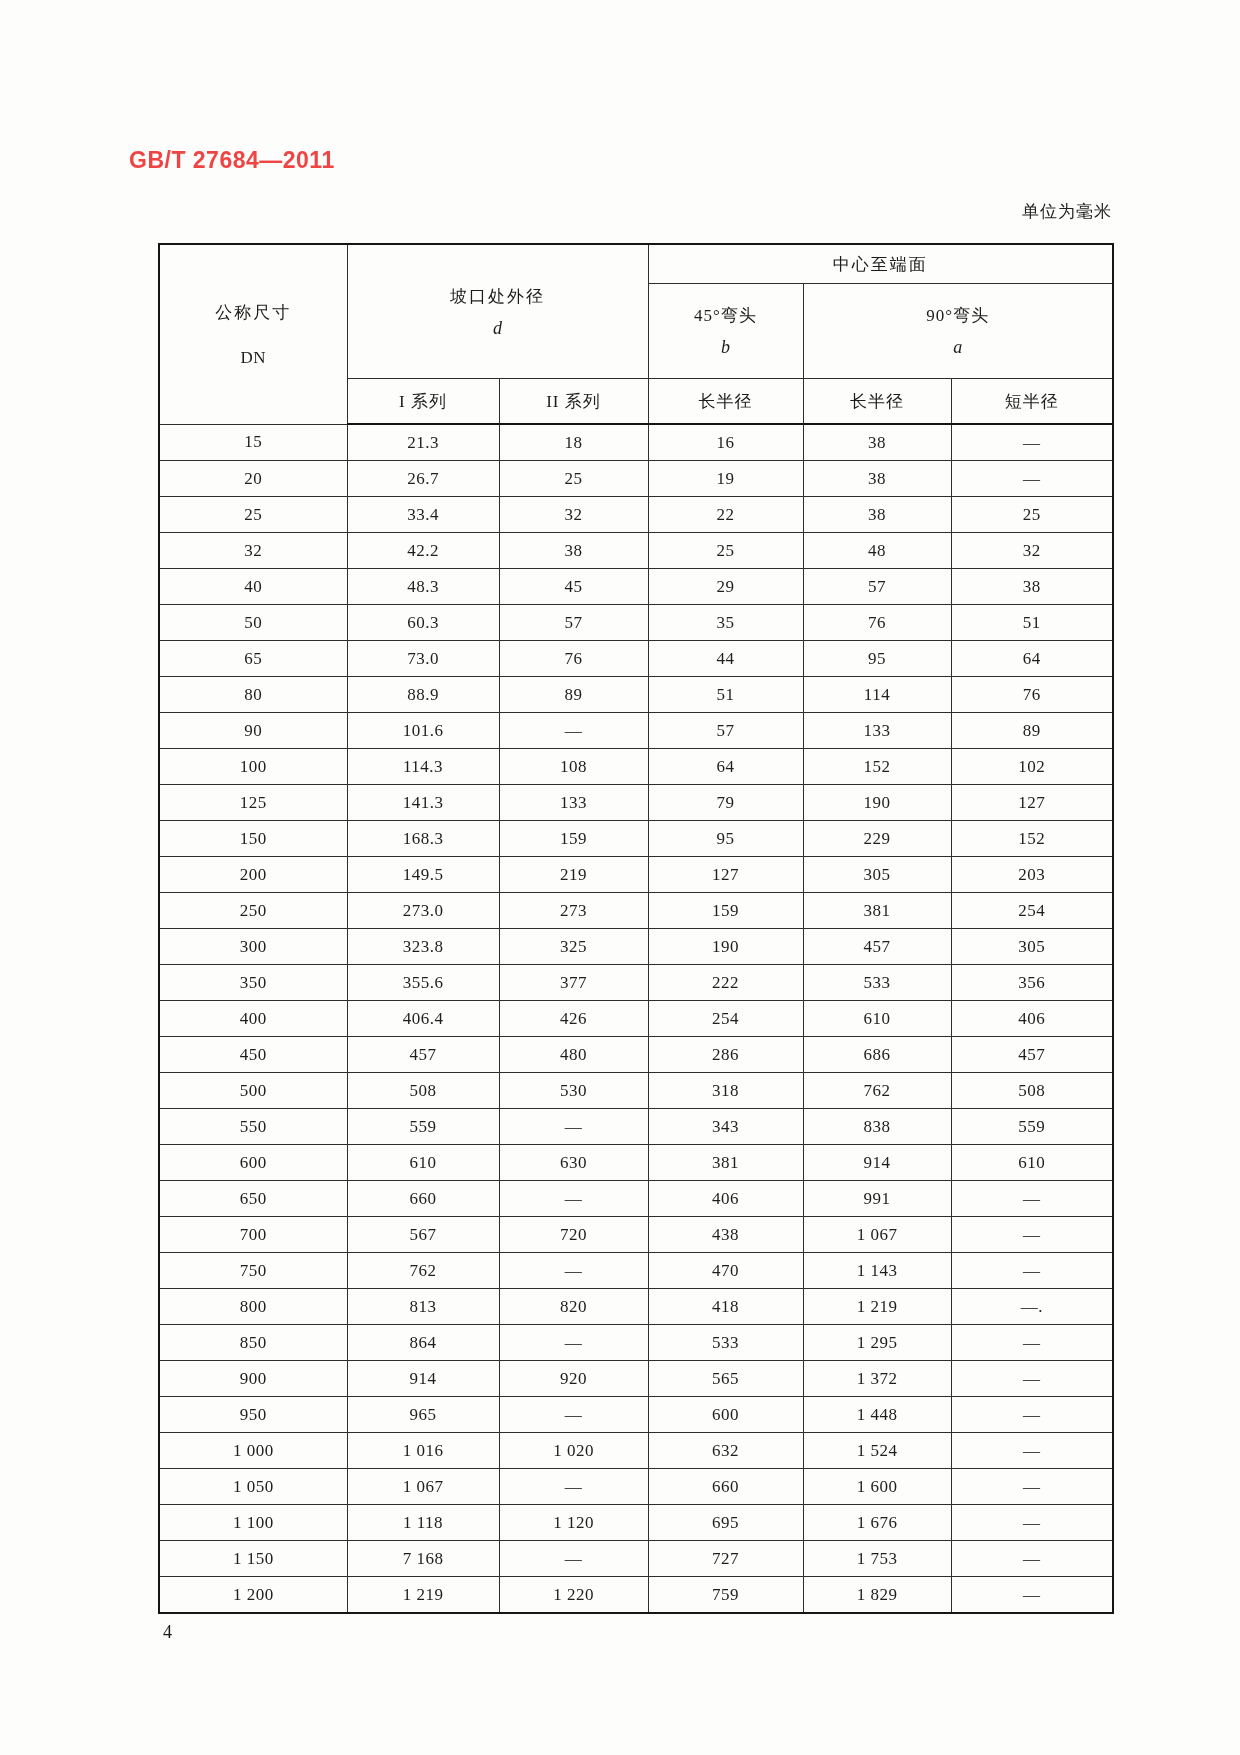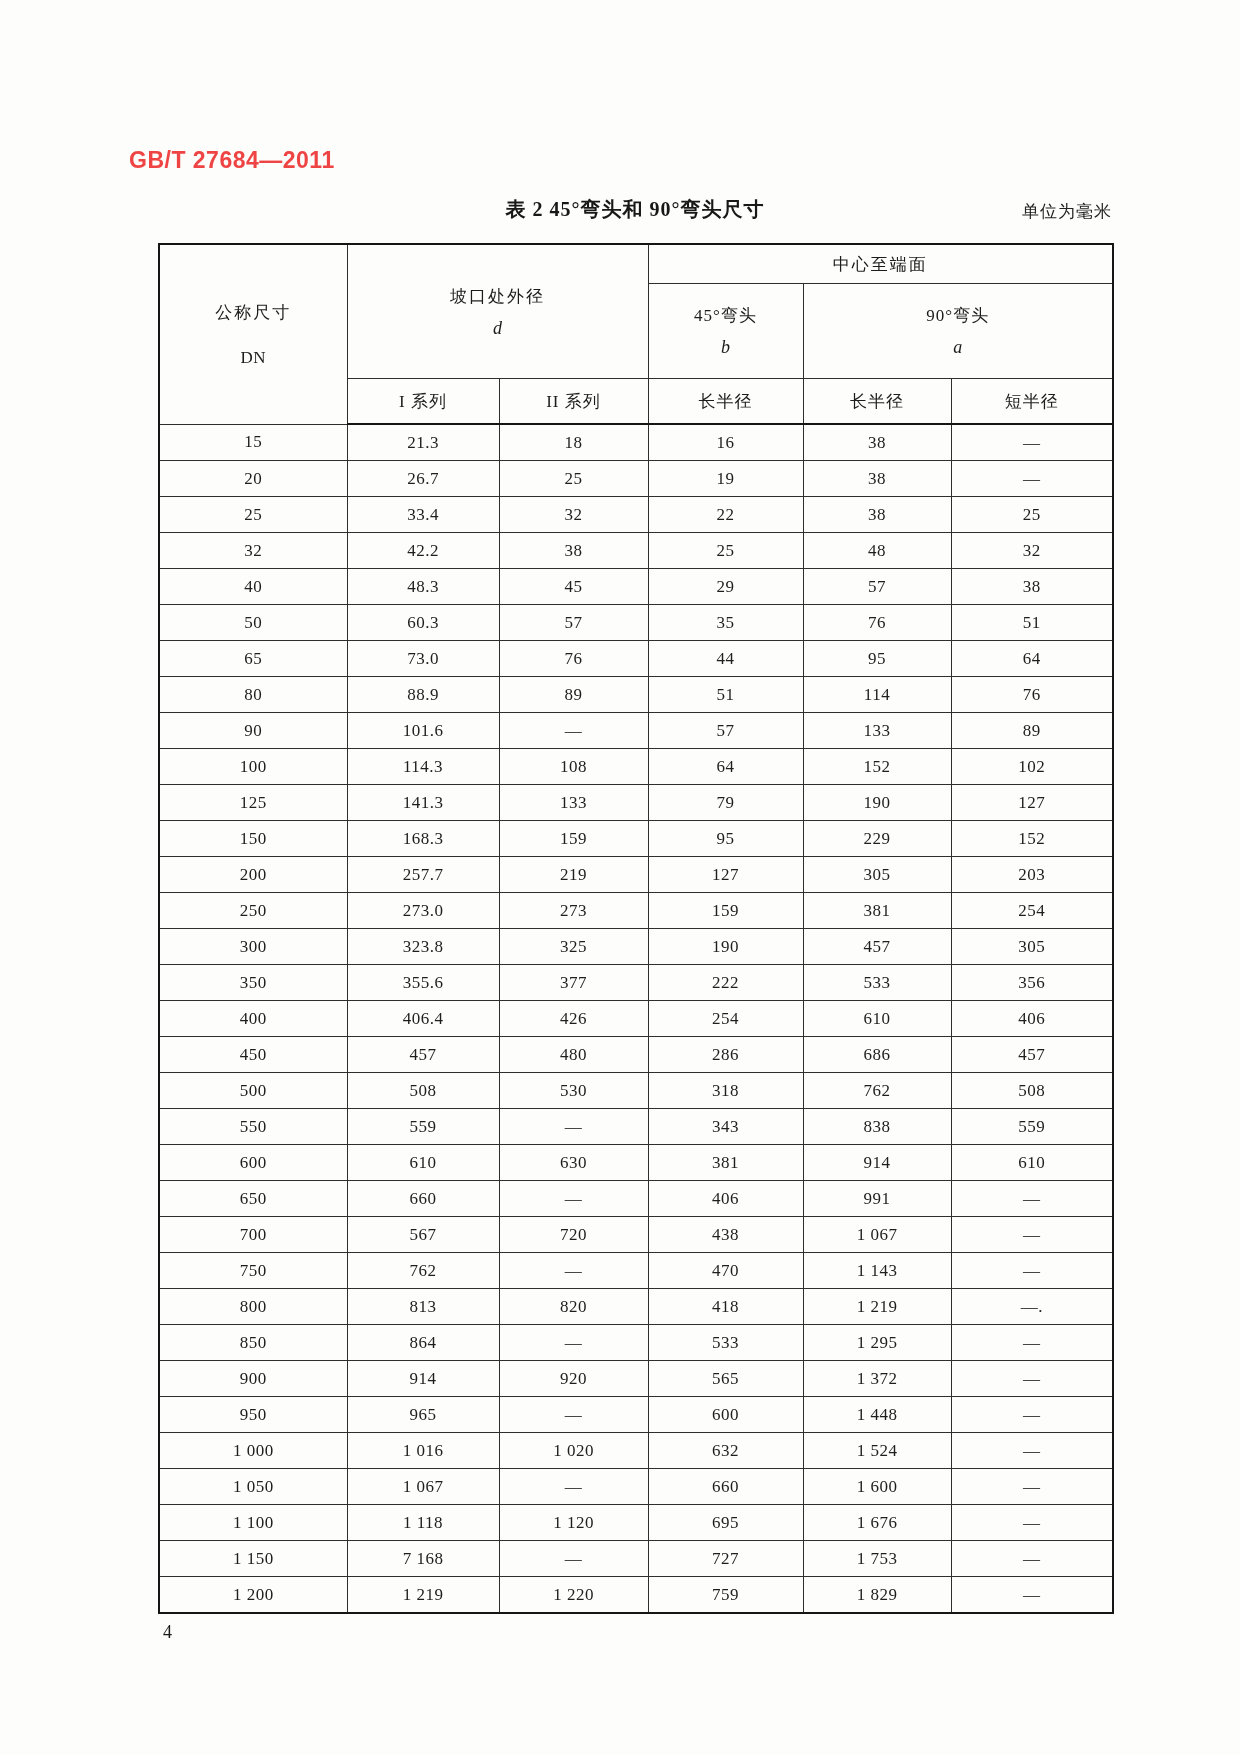--- a/index.html
+++ b/index.html
@@ -85,21 +85,20 @@
     color: #1a1a1a;
   }
 </style>
 </head>
 <body>
 
 <div class="page">
 
   <div class="std-code">GB/T 27684—2011</div>
 
-  <div class="caption">表 2  45°弯头和 90°弯头尺寸</div>
 
   <div class="unit-note">单位为毫米</div>
 
   <table class="dims">
     <colgroup>
       <col style="width:188px">
       <col style="width:152px">
       <col style="width:149px">
       <col style="width:155px">
       <col style="width:148px">
@@ -227,21 +226,21 @@
         <tr>
           <td>150</td>
           <td>168.3</td>
           <td>159</td>
           <td>95</td>
           <td>229</td>
           <td>152</td>
         </tr>
         <tr>
           <td>200</td>
-          <td>257.7</td>
+          <td>149.5</td>
           <td>219</td>
           <td>127</td>
           <td>305</td>
           <td>203</td>
         </tr>
         <tr>
           <td>250</td>
           <td>273.0</td>
           <td>273</td>
           <td>159</td>

